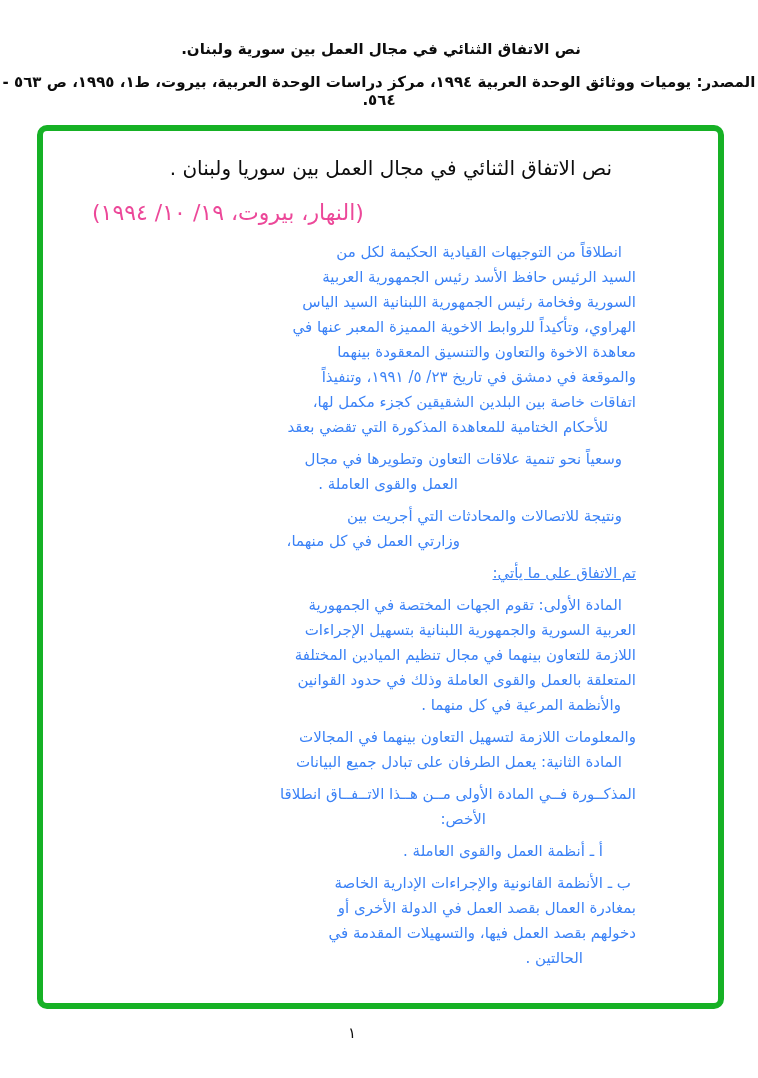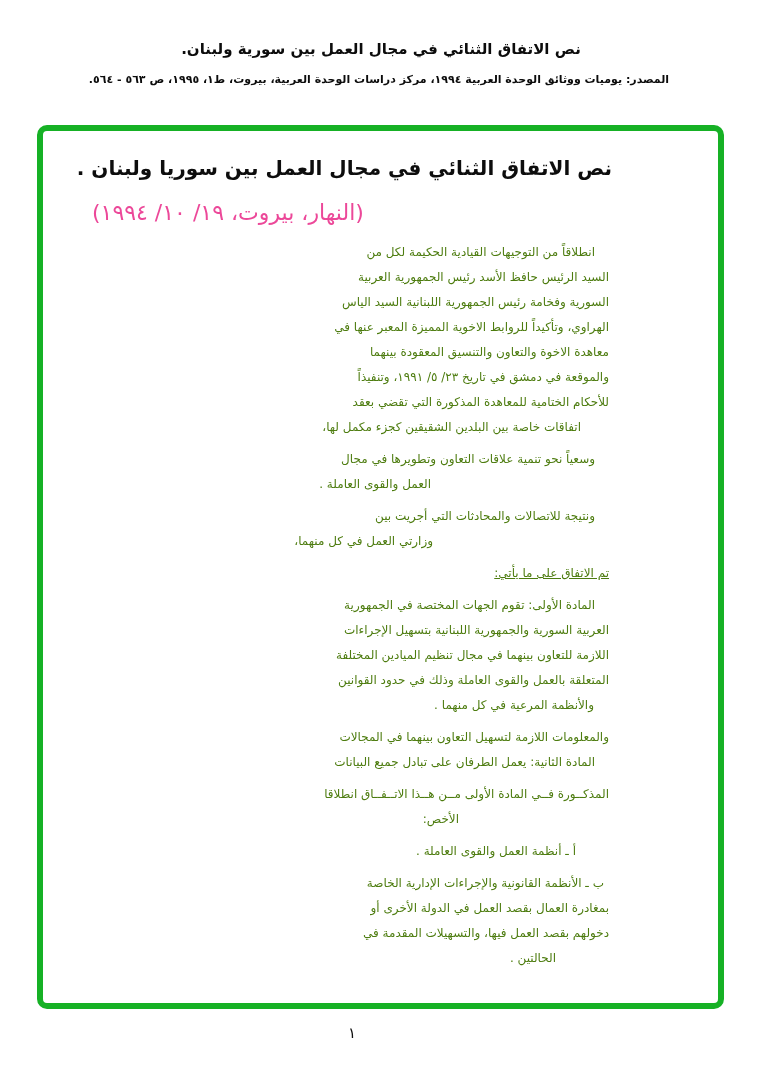--- a/index.html
+++ b/index.html
@@ -22,55 +22,55 @@
     top: 40px; left: 4px; right: 0;
     text-align: center;
     font-size: 15px;
     font-weight: bold;
     color: #0c0c0c;
   }
   .hdr-source {
     position: absolute;
     top: 73px; left: 0; right: 0;
     text-align: center;
-    font-size: 11px;
+    font-size: 15px;
     font-weight: bold;
     color: #0c0c0c;
   }
   .doc-box {
     position: absolute;
     left: 37px; top: 125px;
     width: 687px; height: 884px;
     box-sizing: border-box;
     border: 6px solid #16b125;
     border-radius: 10px;
     background: #ffffff;
     overflow: hidden;
   }
   .doc-title {
     margin: 25px 106px 0 28px;
     text-align: right;
     font-size: 20px;
-    font-weight: bold;
+    font-weight: normal;
     color: #0d0d0d;
     white-space: nowrap;
   }
   .doc-byline {
     margin-top: 20px;
     padding-left: 49px;
     text-align: left;
     font-size: 22px;
     color: #ec4899;
     white-space: nowrap;
   }
   .doc-body {
     width: 462px;
-    margin: 15px 109px 0 107px;
-    font-size: 12px;
-    color: #4d7c0f;
+    margin: 15px 82px 0 107px;
+    font-size: 15px;
+    color: #3b82f6;
   }
   .para { margin: 0 0 7px 0; }
   .line {
     height: 25px;
     line-height: 25px;
     white-space: nowrap;
     text-align: right;
   }
   .line.first { padding-right: 14px; }
   .para-1 .line:nth-child(8) { padding-right: 28px; }
@@ -109,22 +109,22 @@
     <div class="doc-byline">(النهار، بيروت، ١٩/ ١٠/ ١٩٩٤)</div>
 
     <div class="doc-body">
         <div class="para para-1">
           <div class="line first">انطلاقاً من التوجيهات القيادية الحكيمة لكل من</div>
           <div class="line">السيد الرئيس حافظ الأسد رئيس الجمهورية العربية</div>
           <div class="line">السورية وفخامة رئيس الجمهورية اللبنانية السيد الياس</div>
           <div class="line">الهراوي، وتأكيداً للروابط الاخوية المميزة المعبر عنها في</div>
           <div class="line">معاهدة الاخوة والتعاون والتنسيق المعقودة بينهما</div>
           <div class="line">والموقعة في دمشق في تاريخ ٢٣/ ٥/ ١٩٩١، وتنفيذاً</div>
+          <div class="line">اتفاقات خاصة بين البلدين الشقيقين كجزء مكمل لها،</div>
           <div class="line">للأحكام الختامية للمعاهدة المذكورة التي تقضي بعقد</div>
-          <div class="line">اتفاقات خاصة بين البلدين الشقيقين كجزء مكمل لها،</div>
         </div>
         <div class="para para-2">
           <div class="line first">وسعياً نحو تنمية علاقات التعاون وتطويرها في مجال</div>
           <div class="line">العمل والقوى العاملة .</div>
         </div>
         <div class="para para-3">
           <div class="line first">ونتيجة للاتصالات والمحادثات التي أجريت بين</div>
           <div class="line">وزارتي العمل في كل منهما،</div>
         </div>
         <div class="para para-4">

